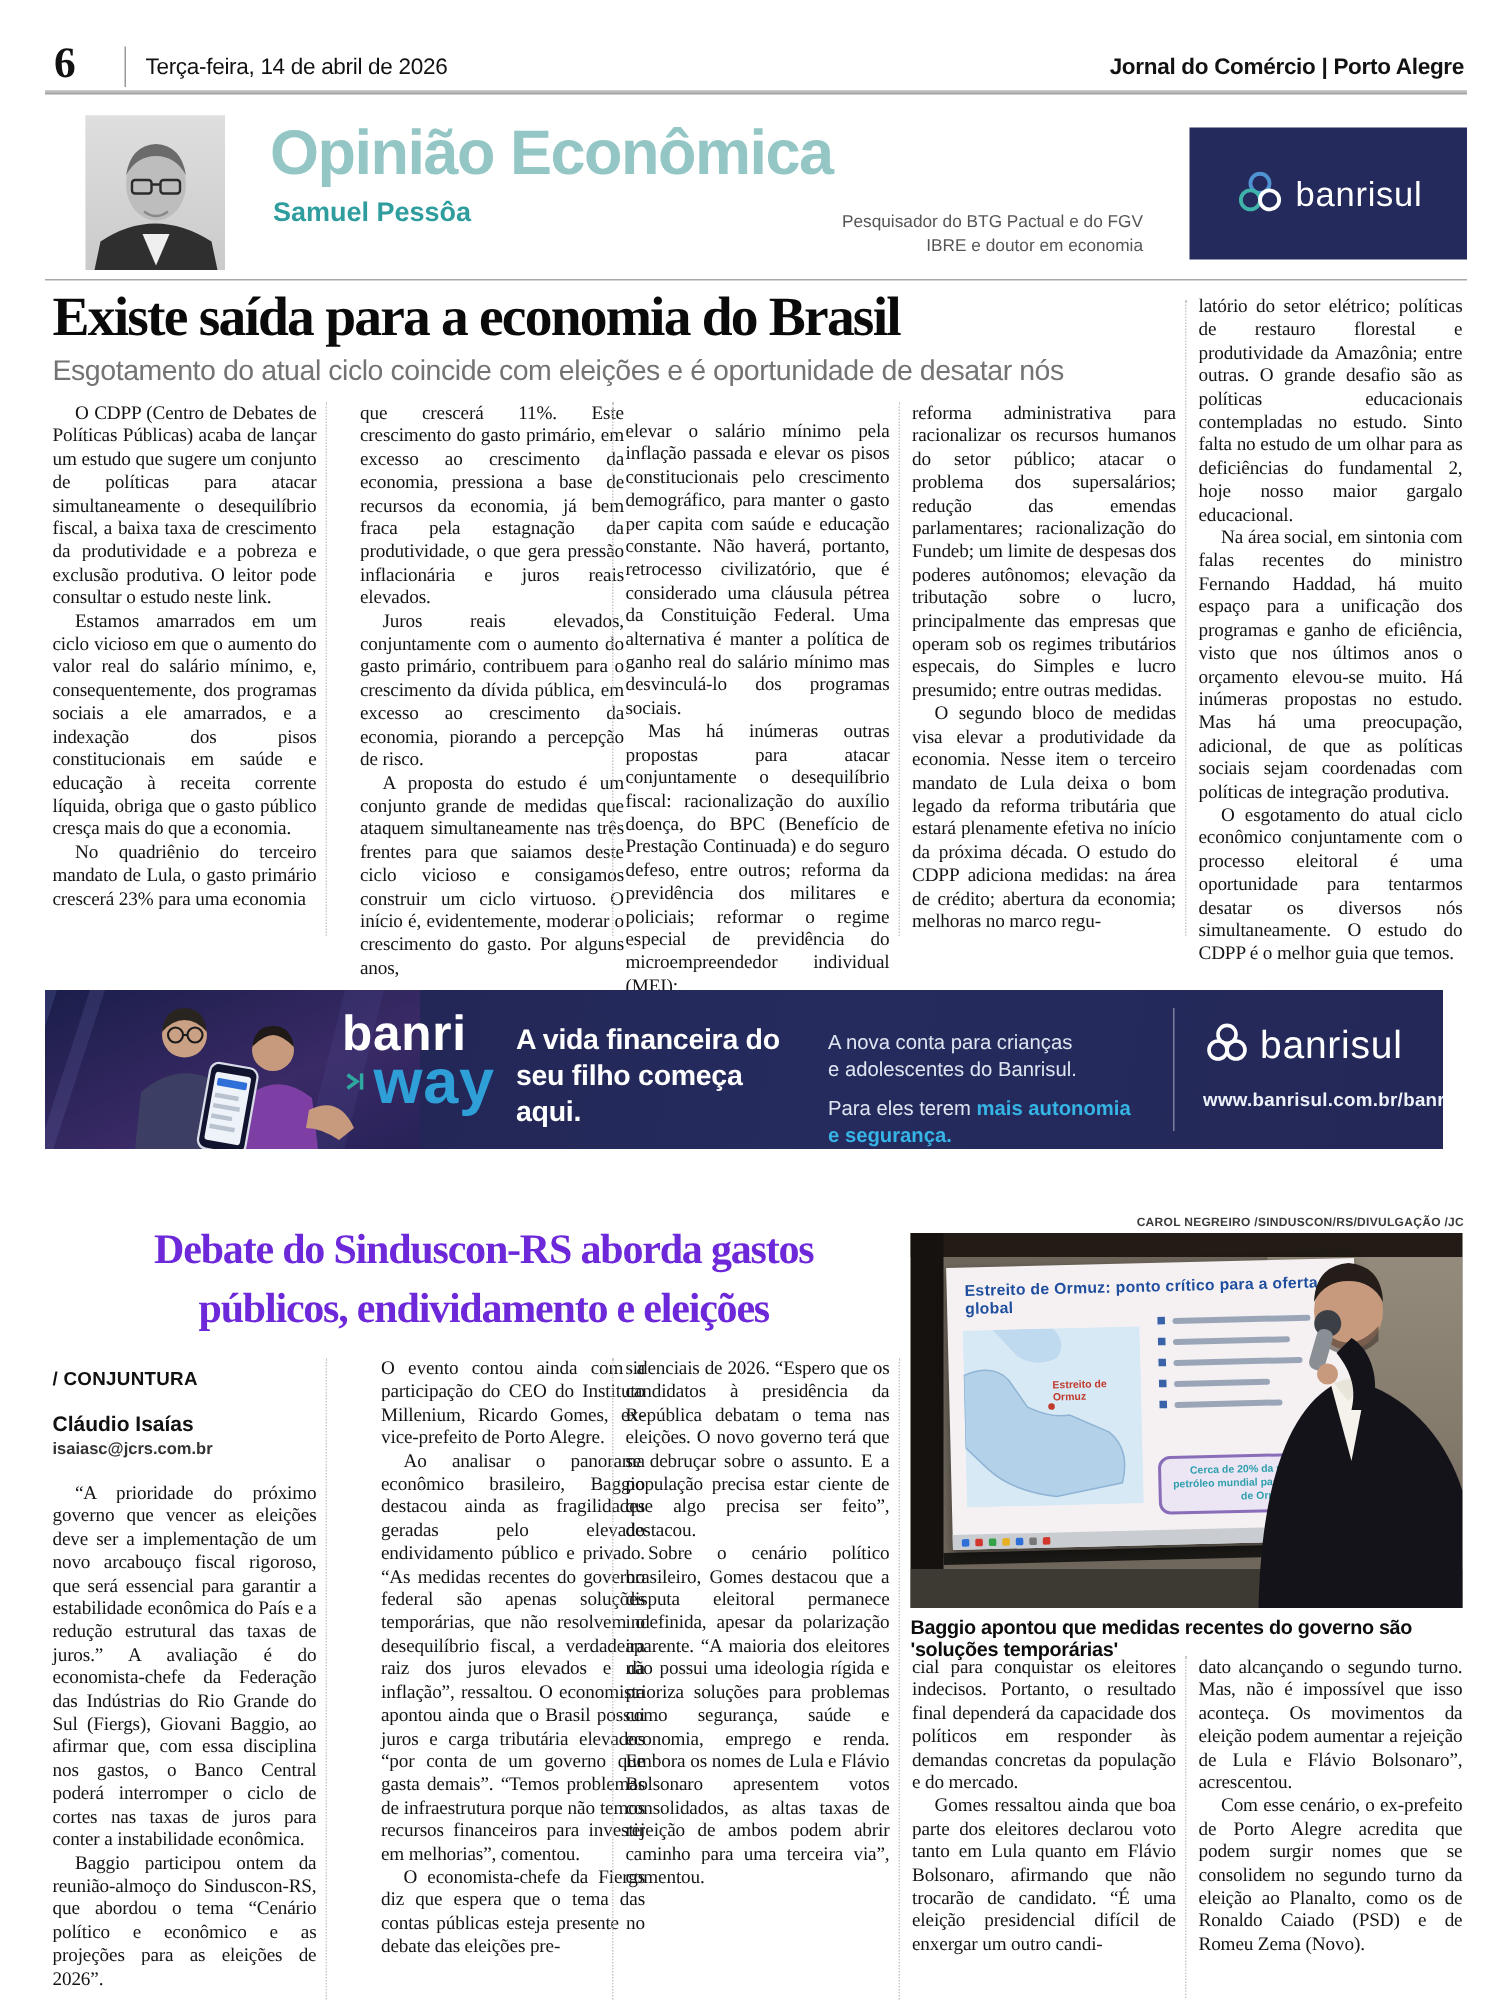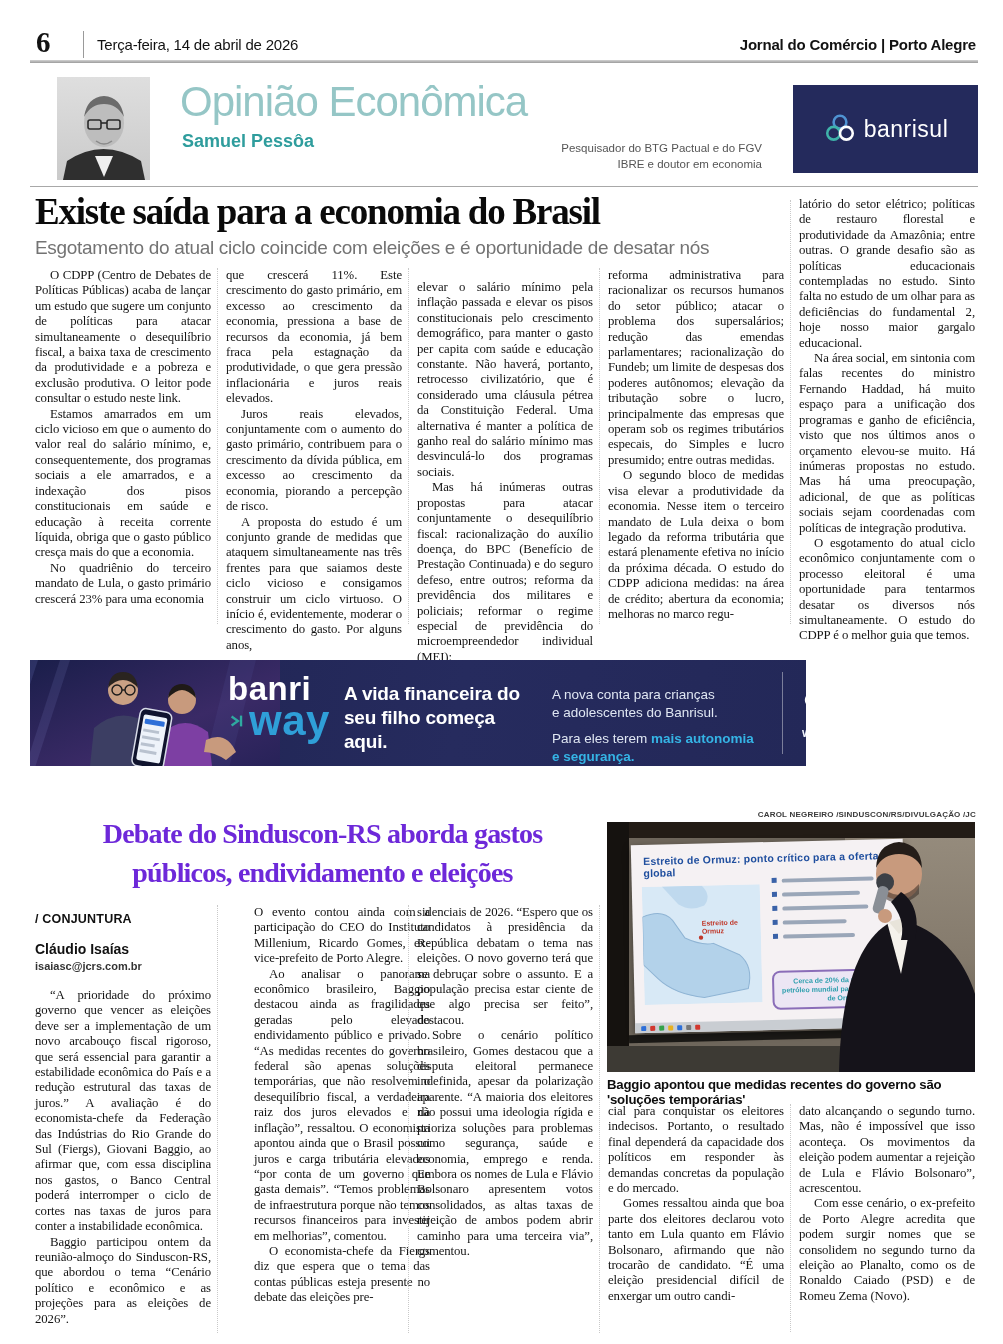--- a/index.html
+++ b/index.html
@@ -9,41 +9,41 @@
 
   
   .pagenum{left:36px;top:26px;font-family:"Liberation Serif",serif;font-weight:700;font-size:29px;}
   .hdr-vline{left:83px;top:31px;width:1px;height:27px;background:#9a9a9a;}
   .hdr-date{left:97px;top:36px;font-weight:400;font-size:15px;letter-spacing:-0.2px;}
   .hdr-right{right:27px;top:36px;font-weight:700;font-size:15px;letter-spacing:-0.2px;}
   .hdr-rule{left:30px;right:25px;top:60px;height:3px;background:linear-gradient(#d2d2d2,#9c9c9c);}
 
   
   .portrait{left:57px;top:77px;width:93px;height:103px;background:#d5d5d5;overflow:hidden;}
-  .oe-title{left:180px;top:78px;font-weight:400;font-size:42px;letter-spacing:-1px;color:#95c6c6;}
+  .oe-title{left:180px;top:78px;font-weight:700;font-size:42px;letter-spacing:-1px;color:#95c6c6;}
   .oe-author{left:182px;top:131px;font-weight:700;font-size:18px;color:#2f9d9d;}
   .oe-bio{left:500px;top:140px;width:262px;text-align:right;font-size:11.5px;line-height:16px;color:#555;}
   .sponsor-box{left:793px;top:85px;width:185px;height:88px;background:#242a5c;
                display:flex;align-items:center;justify-content:center;gap:7px;}
   .sponsor-box .logo-text{color:#fff;font-size:23px;letter-spacing:0.5px;}
   .masthead-rule{left:30px;right:25px;top:186px;height:1px;background:#a8a8a8;}
 
   
   .a1-headline{left:35px;top:190px;font-family:"Liberation Serif",serif;font-weight:700;
                font-size:37px;letter-spacing:-1.2px;color:#0a0a0a;}
   .a1-subhead{left:35px;top:237px;font-size:19px;font-weight:400;letter-spacing:-0.3px;color:#737373;}
 
   .col{position:absolute;width:176px;font-family:"Liberation Serif",serif;font-size:12.8px;
        line-height:15.4px;letter-spacing:-0.1px;text-align:justify;color:#141414;}
   .col p{margin:0;text-indent:15px;}
   .col p.noind{text-indent:0;}
   .vdiv{position:absolute;width:0;border-left:1px dotted #c9c9c9;}
 
   
-  .ad{left:30px;top:660px;width:776px;height:106px;background:linear-gradient(100deg,#1e2350 0%,#262b5e 55%,#232858 100%);overflow:hidden;}
+  .ad{left:30px;top:660px;width:932px;height:106px;background:linear-gradient(100deg,#1e2350 0%,#262b5e 55%,#232858 100%);overflow:hidden;}
   .ad-photo{position:absolute;left:0;top:0;width:250px;height:106px;}
   .ad-brand{position:absolute;left:198px;top:14px;line-height:30px;}
   .ad-brand .b1{font-weight:700;font-size:33px;color:#ffffff;letter-spacing:0.5px;}
   .ad-brand .b2row{display:flex;align-items:center;gap:3px;margin-top:2px;}
   .ad-brand .b2{font-weight:700;font-size:42px;color:#2f9fd8;letter-spacing:0.5px;}
   .ad-headline{position:absolute;left:314px;top:22px;width:180px;font-weight:700;font-size:19px;
                line-height:24px;color:#ffffff;letter-spacing:-0.2px;}
   .ad-copy{position:absolute;left:522px;top:26px;width:215px;font-size:13.5px;line-height:18px;color:#dfe6f2;}
   .ad-copy .hl{color:#35b4e5;font-weight:700;}
   .ad-vline{position:absolute;left:752px;top:12px;width:1px;height:82px;background:rgba(255,255,255,0.4);}
@@ -130,21 +130,21 @@
 <div class="abs masthead-rule"></div>
 
 <div class="abs a1-headline">Existe saída para a economia do Brasil</div>
 <div class="abs a1-subhead">Esgotamento do atual ciclo coincide com eleições e é oportunidade de desatar nós</div>
 
 <div class="col" style="left:35px;top:268px;">
   <p>O CDPP (Centro de Debates de Políticas Públicas) acaba de lançar um estudo que sugere um conjunto de políticas para atacar simultaneamente o desequilíbrio fiscal, a baixa taxa de crescimento da produtividade e a pobreza e exclusão produtiva. O leitor pode consultar o estudo neste link.</p>
   <p>Estamos amarrados em um ciclo vicioso em que o aumento do valor real do salário mínimo, e, consequentemente, dos programas sociais a ele amarrados, e a indexação dos pisos constitucionais em saúde e educação à receita corrente líquida, obriga que o gasto público cresça mais do que a economia.</p>
   <p>No quadriênio do terceiro mandato de Lula, o gasto primário crescerá 23% para uma economia</p>
 </div>
-<div class="col" style="left:226px;top:268px;">
+<div class="col" style="left:240px;top:268px;">
   <p class="noind">que crescerá 11%. Este crescimento do gasto primário, em excesso ao crescimento da economia, pressiona a base de recursos da economia, já bem fraca pela estagnação da produtividade, o que gera pressão inflacionária e juros reais elevados.</p>
   <p>Juros reais elevados, conjuntamente com o aumento do gasto primário, contribuem para o crescimento da dívida pública, em excesso ao crescimento da economia, piorando a percepção de risco.</p>
   <p>A proposta do estudo é um conjunto grande de medidas que ataquem simultaneamente nas três frentes para que saiamos deste ciclo vicioso e consigamos construir um ciclo virtuoso. O início é, evidentemente, moderar o crescimento do gasto. Por alguns anos,</p>
 </div>
 <div class="col" style="left:417px;top:280px;">
   <p class="noind">elevar o salário mínimo pela inflação passada e elevar os pisos constitucionais pelo crescimento demográfico, para manter o gasto per capita com saúde e educação constante. Não haverá, portanto, retrocesso civilizatório, que é considerado uma cláusula pétrea da Constituição Federal. Uma alternativa é manter a política de ganho real do salário mínimo mas desvinculá-lo dos programas sociais.</p>
   <p>Mas há inúmeras outras propostas para atacar conjuntamente o desequilíbrio fiscal: racionalização do auxílio doença, do BPC (Benefício de Prestação Continuada) e do seguro defeso, entre outros; reforma da previdência dos militares e policiais; reformar o regime especial de previdência do microempreendedor individual (MEI);</p>
 </div>
 <div class="col" style="left:608px;top:268px;">
   <p class="noind">reforma administrativa para racionalizar os recursos humanos do setor público; atacar o problema dos supersalários; redução das emendas parlamentares; racionalização do Fundeb; um limite de despesas dos poderes autônomos; elevação da tributação sobre o lucro, principalmente das empresas que operam sob os regimes tributários especais, do Simples e lucro presumido; entre outras medidas.</p>

